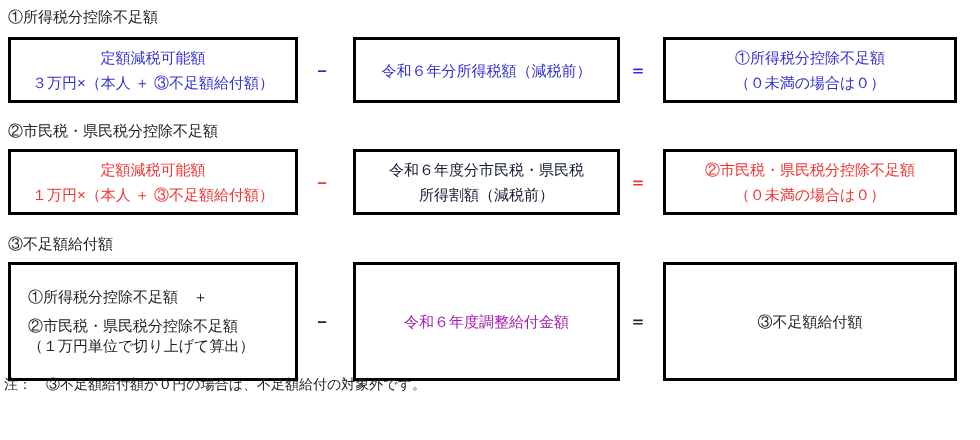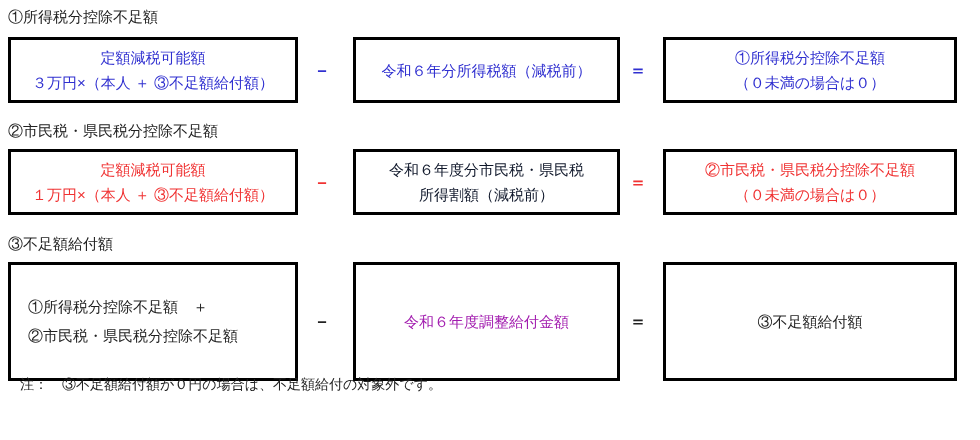--- a/index.html
+++ b/index.html
@@ -43,21 +43,21 @@
   .row2{top:149px;height:66px;}
   .row3{top:262px;height:119px;}
   
   .box-sum{
     text-align:left;
     padding-left:17px;
     line-height:20px;
   }
   .box-sum .gap-below{margin-bottom:9px;}
   .notes{
-    position:absolute;left:20px;top:374px;
+    position:absolute;left:4px;top:374px;
     font-size:14px;line-height:21px;color:#222;
   }
   .notes p{margin:0;white-space:nowrap;}
 </style>
 </head>
 <body>
 
 <div class="canvas">
 
   <h3 class="heading" style="top:8px">①所得税分控除不足額</h3>
@@ -88,20 +88,21 @@
   <div class="op row2 col-equals" style="color: rgb(240, 50, 50);">＝</div>
   <div class="box row2 col-b3" style="color: rgb(240, 50, 50);">
     <p>②市民税・県民税分控除不足額</p>
     <p>（０未満の場合は０）</p>
   </div>
 
   <h3 class="heading" style="top:235px">③不足額給付額</h3>
   <div class="box row3 col-b1 box-sum" style="color: rgb(34, 34, 34);">
     <p class="gap-below">①所得税分控除不足額　＋</p>
     <p>②市民税・県民税分控除不足額</p>
+    <p>（１万円単位で切り上げて算出）</p>
   </div>
   <div class="op row3 col-minus" style="color: rgb(34, 34, 34);">－</div>
   <div class="box row3 col-b2" style="color: #a21caf;">
     <p>令和６年度調整給付金額</p>
   </div>
   <div class="op row3 col-equals" style="color: rgb(34, 34, 34);">＝</div>
   <div class="box row3 col-b3" style="color: rgb(34, 34, 34);">
     <p>③不足額給付額</p>
   </div>
 

